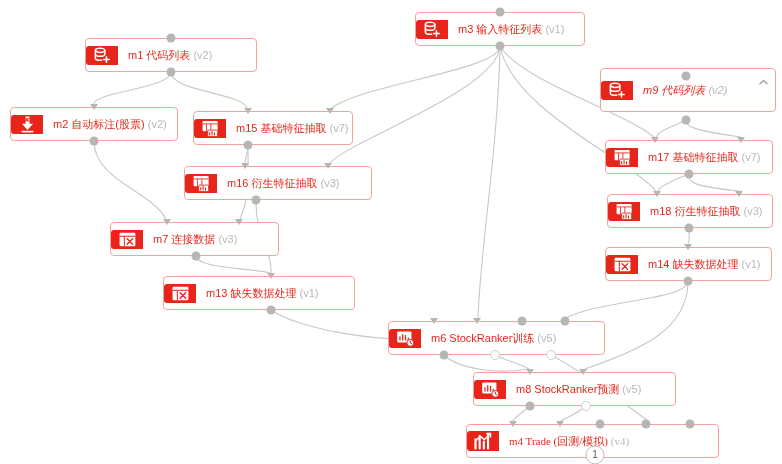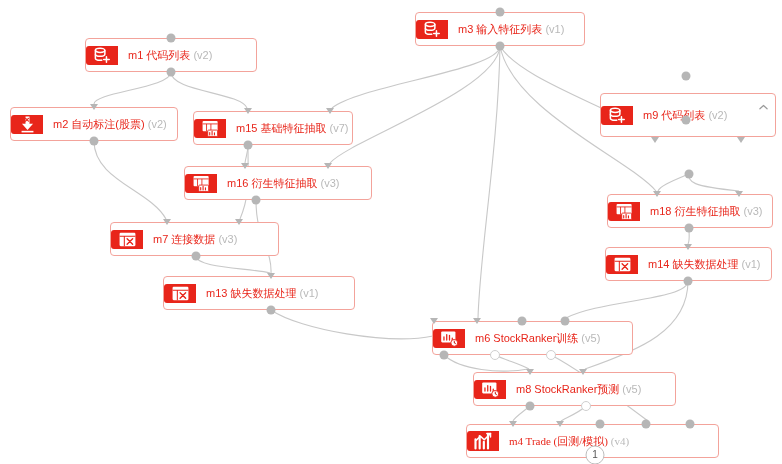--- a/index.html
+++ b/index.html
@@ -81,21 +81,21 @@
           <ellipse cx="9" cy="5.5" rx="6" ry="2.6"></ellipse>
           <path d="M3 5.5v5c0 1.4 2.7 2.6 6 2.6s6-1.2 6-2.6v-5"></path>
           <path d="M3 10.5v5c0 1.4 2.7 2.6 6 2.6 1 0 2-.1 2.8-.3"></path>
           <path d="M17 13.5v7M13.5 17h7" stroke-linecap="round"></path>
         </svg>
       </div>
       <div class="body">
         <div class="title">m1 代码列表<span class="ver"> (v2)</span></div>
       </div>
     </div>
-    <div class="node" style="left: 600px; top: 93px; width: 176px; height: 44px;">
+    <div class="node" style="left: 600px; top: 68px; width: 176px; height: 44px; font-style: italic;">
       <div class="icon">
         <svg width="19" height="19" viewBox="0 0 24 24" fill="none" stroke="#fff" stroke-width="1.9">
           <ellipse cx="9" cy="5.5" rx="6" ry="2.6"></ellipse>
           <path d="M3 5.5v5c0 1.4 2.7 2.6 6 2.6s6-1.2 6-2.6v-5"></path>
           <path d="M3 10.5v5c0 1.4 2.7 2.6 6 2.6 1 0 2-.1 2.8-.3"></path>
           <path d="M17 13.5v7M13.5 17h7" stroke-linecap="round"></path>
         </svg>
       </div>
       <div class="body">
         <div class="title">m9 代码列表<span class="ver"> (v2)</span></div>
@@ -122,20 +122,33 @@
           <rect x="2" y="2.5" width="19" height="13" rx="1.2" fill="#fff"></rect>
           <path d="M2 6.2h19M7 6.2v9.3M12.5 6.2v9.3" stroke="#e8251a" stroke-width="1.1"></path>
           <rect x="8.5" y="14" width="12.5" height="8" rx="1" fill="#fff" stroke="#e8251a" stroke-width="1.1"></rect>
           <path d="M11 20v-3M14 20v-4.5M17 20v-2.5" stroke="#e8251a" stroke-width="1.4" stroke-linecap="round"></path>
         </svg>
       </div>
       <div class="body">
         <div class="title">m15 基础特征抽取<span class="ver"> (v7)</span></div>
       </div>
     </div>
+    <div class="node" style="left: 605px; top: 140px; width: 168px; height: 34px;">
+      <div class="icon">
+        <svg width="19" height="19" viewBox="0 0 24 24">
+          <rect x="2" y="2.5" width="19" height="13" rx="1.2" fill="#fff"></rect>
+          <path d="M2 6.2h19M7 6.2v9.3M12.5 6.2v9.3" stroke="#e8251a" stroke-width="1.1"></path>
+          <rect x="8.5" y="14" width="12.5" height="8" rx="1" fill="#fff" stroke="#e8251a" stroke-width="1.1"></rect>
+          <path d="M11 20v-3M14 20v-4.5M17 20v-2.5" stroke="#e8251a" stroke-width="1.4" stroke-linecap="round"></path>
+        </svg>
+      </div>
+      <div class="body">
+        <div class="title">m17 基础特征抽取<span class="ver"> (v7)</span></div>
+      </div>
+    </div>
     <div class="node" style="left: 184px; top: 166px; width: 188px; height: 34px;">
       <div class="icon">
         <svg width="19" height="19" viewBox="0 0 24 24">
           <rect x="2" y="2.5" width="19" height="13" rx="1.2" fill="#fff"></rect>
           <path d="M2 6.2h19M7 6.2v9.3M12.5 6.2v9.3" stroke="#e8251a" stroke-width="1.1"></path>
           <rect x="8.5" y="14" width="12.5" height="8" rx="1" fill="#fff" stroke="#e8251a" stroke-width="1.1"></rect>
           <path d="M11 20v-3M14 20v-4.5M17 20v-2.5" stroke="#e8251a" stroke-width="1.4" stroke-linecap="round"></path>
         </svg>
       </div>
       <div class="body">
@@ -184,21 +197,21 @@
         <svg width="19" height="19" viewBox="0 0 24 24">
           <rect x="2" y="3.5" width="20" height="17" rx="1.4" fill="#fff"></rect>
           <path d="M2 8h20M8 8v12.5" stroke="#e8251a" stroke-width="1.3"></path>
           <path d="M11.5 11l7 7M18.5 11l-7 7" stroke="#e8251a" stroke-width="1.7" stroke-linecap="round"></path>
         </svg>
       </div>
       <div class="body">
         <div class="title">m13 缺失数据处理<span class="ver"> (v1)</span></div>
       </div>
     </div>
-    <div class="node" style="left: 388px; top: 321px; width: 201px; height: 34px; margin-left: 44px;">
+    <div class="node" style="left: 388px; top: 321px; width: 217px; height: 34px;">
       <div class="icon">
         <svg width="19" height="19" viewBox="0 0 24 24">
           <rect x="1.5" y="3" width="18" height="14" rx="1.4" fill="#fff"></rect>
           <path d="M5 14v-4M8.5 14V7M12 14v-6M15.5 14v-2.5" stroke="#e8251a" stroke-width="1.6" stroke-linecap="round"></path>
           <circle cx="18" cy="17.5" r="4.3" fill="#fff" stroke="#e8251a" stroke-width="1.2"></circle>
           <path d="M18 15.2v2.3l1.6 1" stroke="#e8251a" stroke-width="1.2" stroke-linecap="round"></path>
         </svg>
       </div>
       <div class="body">
         <div class="title">m6 StockRanker训练<span class="ver"> (v5)</span></div>

